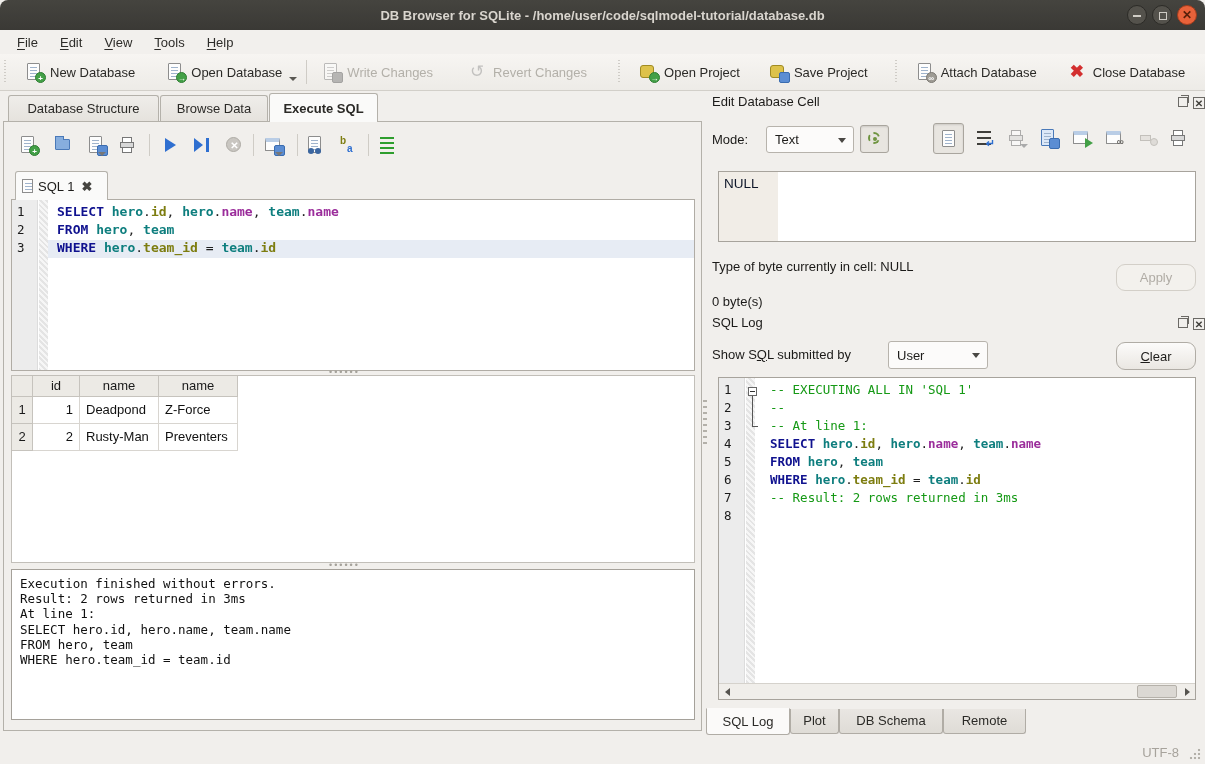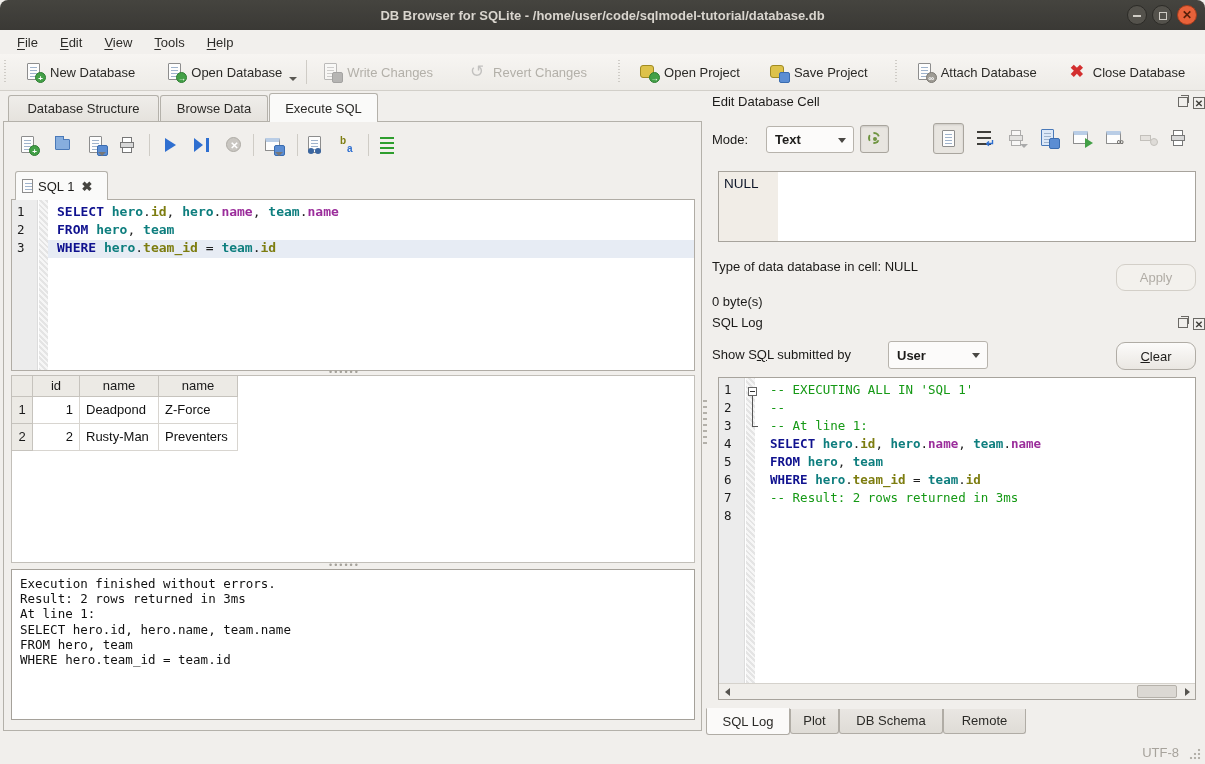--- a/index.html
+++ b/index.html
@@ -87,21 +87,21 @@
   .ic .gear::after { content:''; position:absolute; left:3px; top:3px; width:4px; height:4px; border-radius:50%; background:#6f9440; }
   .ic.folder .fl { position:absolute; left:2px; top:4px; width:15px; height:11px; background:#87aede;
     border:1px solid #4a79b8; border-radius:1px; }
   .ic.folder .fl::before { content:''; position:absolute; left:-1px; top:-4px; width:7px; height:3px;
     background:#87aede; border:1px solid #4a79b8; border-bottom:none; }
 
   
   .mtab { position:absolute; font-size:13px; color:#2b2a27; text-align:center;
     background:linear-gradient(#efedea,#e5e2dd); border:1px solid #b4b1aa; border-bottom:none;
     border-radius:3px 3px 0 0; line-height:26px; cursor:default; }
-  .mtab.active { background:#fafaf9; z-index:3; line-height:29px; }
+  .mtab.active { background:#fafaf9; z-index:3; line-height:29px;font-weight:bold; }
 
   .left-frame { position:absolute; left:3px; top:121px; width:699px; height:610px;
     border:1px solid #b4b1aa; background:#f1efec; z-index:1; }
 
   
   .sqlbar-ic { position:absolute; top:13px; }
   .sqlbar-sep { position:absolute; top:12px; width:1px; height:22px; background:#cfccc6; }
 
   
   .sqltab { position:absolute; left:11px; top:49px; width:93px; height:29px; background:#fafaf9;
@@ -164,21 +164,21 @@
   
   .dock-title { position:absolute; font-size:13px; color:#1c1b19; }
   .dock-icons { position:absolute; display:flex; gap:5px; }
   .dk-float { width:10px; height:10px; border:1px solid #6b6965; position:relative; background:#f1efec; }
   .dk-float::after { content:''; position:absolute; left:2px; top:-3px; width:7px; height:7px;
     border:1px solid #6b6965; border-left:none; border-bottom:none; }
   .dk-close { width:12px; height:12px; font-size:10px; line-height:11px; text-align:center;
     color:#3f3e3a; border:1px solid #6b6965; background:#f1efec; font-weight:bold; }
 
   .combo { position:absolute; background:#fcfbfa; border:1px solid #b7b3ac; border-radius:3px;
-    font-size:13px; color:#1d1c1a; display:flex; align-items:center; padding-left:8px;font-weight:bold; }
+    font-size:13px; color:#1d1c1a; display:flex; align-items:center; padding-left:8px; }
   .combo .carrow { position:absolute; right:7px; top:50%; margin-top:-2px; width:0; height:0;
     border-left:4px solid transparent; border-right:4px solid transparent; border-top:5px solid #4a4844; }
 
   .toolbtn-checked { position:absolute; background:#e8e5e0; border:1px solid #a9a59e; border-radius:3px;
     box-shadow:inset 0 1px 2px rgba(0,0,0,.12); display:flex; align-items:center; justify-content:center; }
 
   .cell-editor { position:absolute; left:718px; top:171px; width:478px; height:71px; background:#fff;
     border:1px solid #a7a39c; }
   .cell-gutter { position:absolute; left:0; top:0; bottom:0; width:59px; background:#f1ede7; }
   .cell-value { position:absolute; left:5px; top:4px; font-size:13.5px; color:#0f172a; }
@@ -466,21 +466,21 @@
       <span class="prt-top"></span>
       <span class="prt-mid"></span>
       <span class="prt-out"></span>
     </span>
 
   <div class="cell-editor">
     <div class="cell-gutter"></div>
     <span class="cell-value">NULL</span>
   </div>
 
-  <div class="info-line" style="left:712px; top:259px;">Type of data database in cell: NULL</div>
+  <div class="info-line" style="left:712px; top:259px;">Type of byte currently in cell: NULL</div>
   <div class="info-line" style="left:712px; top:282px;margin-top:12px;">0 byte(s)</div>
   <button class="btn disabled" style="left:1116px; top:264px; width:80px; height:27px;">Apply</button>
 
   <div class="dock-title" style="left:712px; top:315px;">SQL Log</div>
   <div class="dock-icons" style="left:1178px; top:318px;">
     <span class="dk-float"></span>
     <span class="dk-close">✕</span>
   </div>
 
   <div class="info-line" style="left:712px; top:347px;">Show S<u>Q</u>L submitted by</div>

